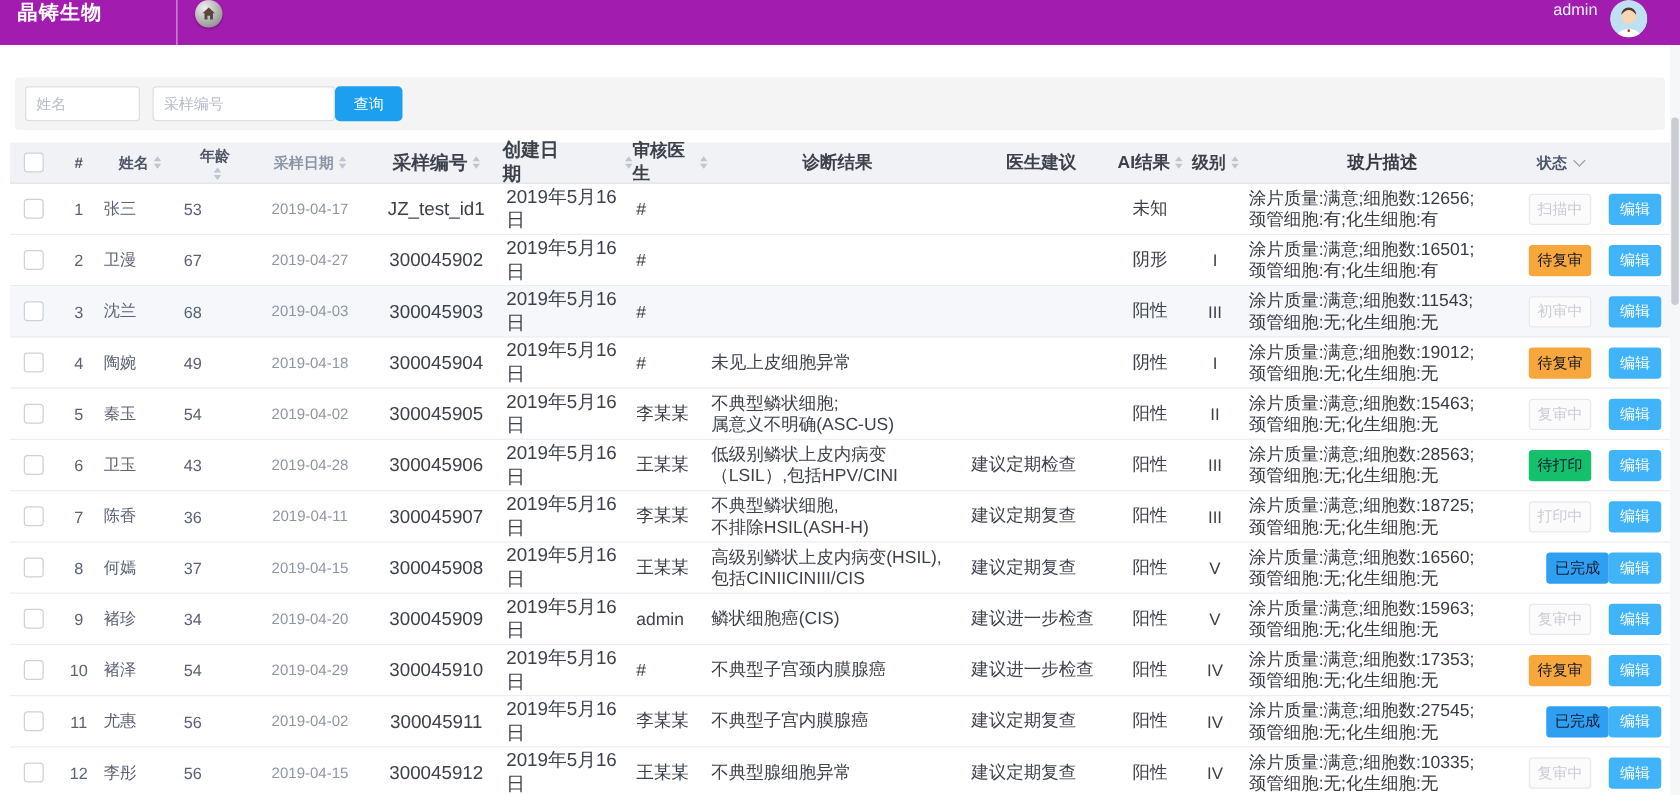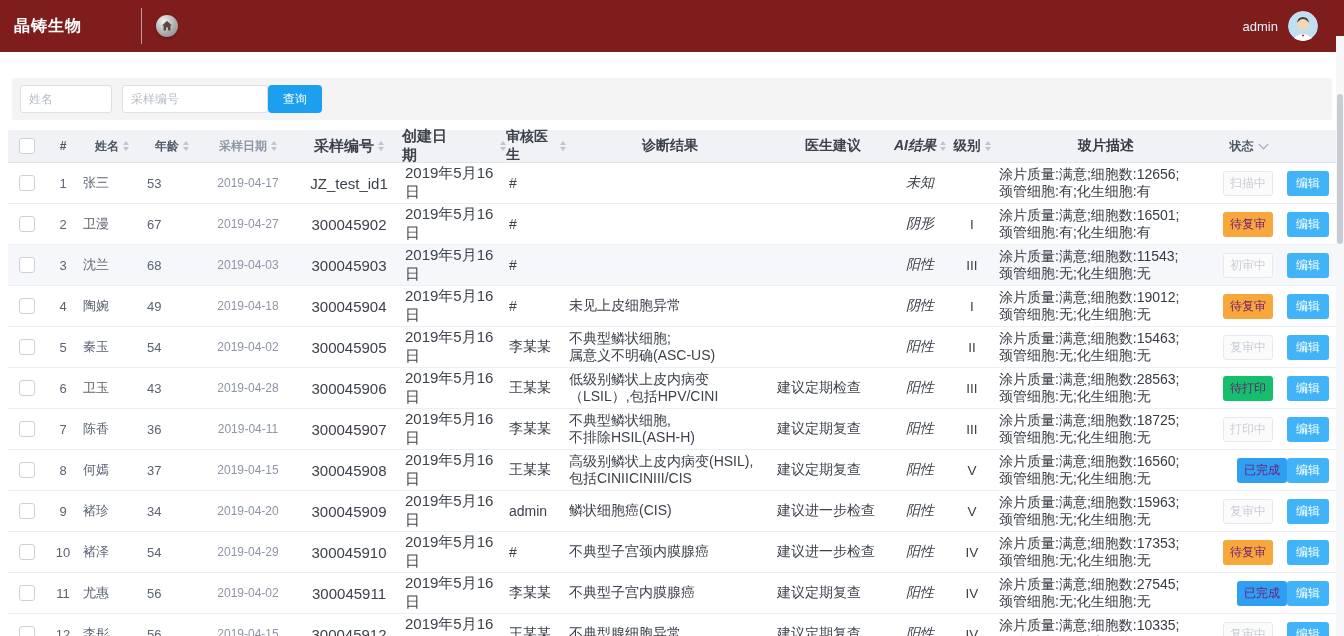--- a/index.html
+++ b/index.html
@@ -1,20 +1,20 @@
 <!DOCTYPE html>
 <html><head>
 <meta charset="utf-8">
 <style>
   html,body{margin:0;padding:0;}
   body{width:1344px;height:636px;overflow:hidden;background:#fff;
        font-family:"Liberation Sans","DejaVu Sans",sans-serif;position:relative;}
 
   
-  .appbar{height:52px;background:#7f1d1d;display:flex;align-items:center;}
+  .appbar{height:36px;background:#a21caf;display:flex;}
   .brand{color:#fff;font-size:16px;font-weight:bold;padding:0 14px;width:113px;letter-spacing:1px;}
   .vdiv{width:1px;height:36px;background:rgba(255,255,255,.55);}
   .home-btn{margin-left:14px;width:22px;height:22px;border-radius:50%;border:none;cursor:pointer;
     background:radial-gradient(circle at 35% 28%,#efefef,#a8a8a8 60%,#7d7d7d);
     display:flex;align-items:center;justify-content:center;box-shadow:0 1px 2px rgba(0,0,0,.3);padding:0;}
   .spacer{flex:1;}
   .user{color:#eaf6ff;font-size:13px;margin-right:10px;cursor:pointer;}
   .avatar{width:30px;height:30px;border-radius:50%;margin-right:26px;overflow:hidden;cursor:pointer;}
 
   
@@ -32,45 +32,45 @@
   .table{margin:0 8px;}
   .thead{display:flex;align-items:center;background:#f0f2f6;border-bottom:1px solid #dfe3ea;height:32px;}
   .th{font-size:12px;font-weight:bold;color:#4d5567;display:flex;align-items:center;justify-content:center;box-sizing:border-box;}
   .tr{display:flex;align-items:center;border-bottom:1px solid #ebeef3;min-height:35px;}
   .tr.hl{background:#f5f7fa;}
   .td{padding:1px 3px;box-sizing:border-box;font-size:13px;color:#5a6373;}
 
   .c-check{width:38px;display:flex;justify-content:center;}
   .c-index{width:34px;text-align:center;}
   .c-name{width:64px;}
-  .c-age{width:56px;}
+  .c-age{width:56px;flex-direction:column;}
   .c-sample_date{width:96px;text-align:center;font-size:12px;color:#8d95a5;}
   .c-sample_id{width:106px;text-align:center;font-size:15px;color:#3c414b;}
   .c-created{width:104px;font-size:15px;color:#3c414b;gap:40px;}
   .c-reviewer{width:60px;font-size:14px;color:#3c414b;}
   .c-diagnosis{width:208px;font-size:14px;color:#3c414b;white-space:pre-line;line-height:1.25;}
   .c-advice{width:118px;font-size:14px;color:#3c414b;}
-  .c-ai_result{width:56px;text-align:center;font-size:14px;color:#3c414b;font-style:italic;}
+  .c-ai_result{width:56px;text-align:center;font-size:14px;color:#3c414b;}
   .c-level{width:48px;text-align:center;font-size:13.5px;color:#3c414b;}
   .c-slide_desc{width:220px;font-size:14px;color:#363b44;white-space:pre-line;line-height:1.25;}
   .c-status{width:64px;display:flex;justify-content:center;}
   .c-edit{width:56px;display:flex;justify-content:center;}
 
   .cb{width:14px;height:14px;border:1px solid #ccd2dc;border-radius:3px;background:#fff;
       display:inline-block;cursor:pointer;}
 
   .sorters{display:flex;flex-direction:column;margin-left:4px;}
   .car-u{width:0;height:0;border-left:3.5px solid transparent;border-right:3.5px solid transparent;
          border-bottom:4.5px solid #bfc5cf;margin-bottom:2px;}
   .car-d{width:0;height:0;border-left:3.5px solid transparent;border-right:3.5px solid transparent;
          border-top:4.5px solid #bfc5cf;}
   .filter-arrow{margin-left:6px;width:6px;height:6px;border-right:1.5px solid #97a0af;
          border-bottom:1.5px solid #97a0af;transform:rotate(45deg);margin-top:-4px;}
 
-  .st{border:none;border-radius:3px;font-size:12px;padding:4px 7px;color:#701a75;cursor:pointer;
+  .st{border:none;border-radius:3px;font-size:12px;padding:4px 7px;color:#0f172a;cursor:pointer;
       white-space:nowrap;font-family:inherit;}
   .st-w{background:#f7a73c;}
   .st-s{background:#15c06d;}
   .st-p{background:#2f9ff2;margin-left:28px;}
   .st-d{background:#fbfbfc;border:1px solid #e6e9ee;color:#c9cdd6;cursor:default;padding:3px 6px;}
   .edit-btn{background:#41b3f9;border:none;border-radius:3px;color:#fff;font-size:12px;
       padding:4px 9px;cursor:pointer;font-family:inherit;}
 
   .scrollbar{position:absolute;right:0;top:36px;bottom:0;width:8px;background:#f6f7f8;}
   .thumb{position:absolute;top:58px;left:1px;width:6px;height:150px;border-radius:3px;background:#c9ccd2;}

